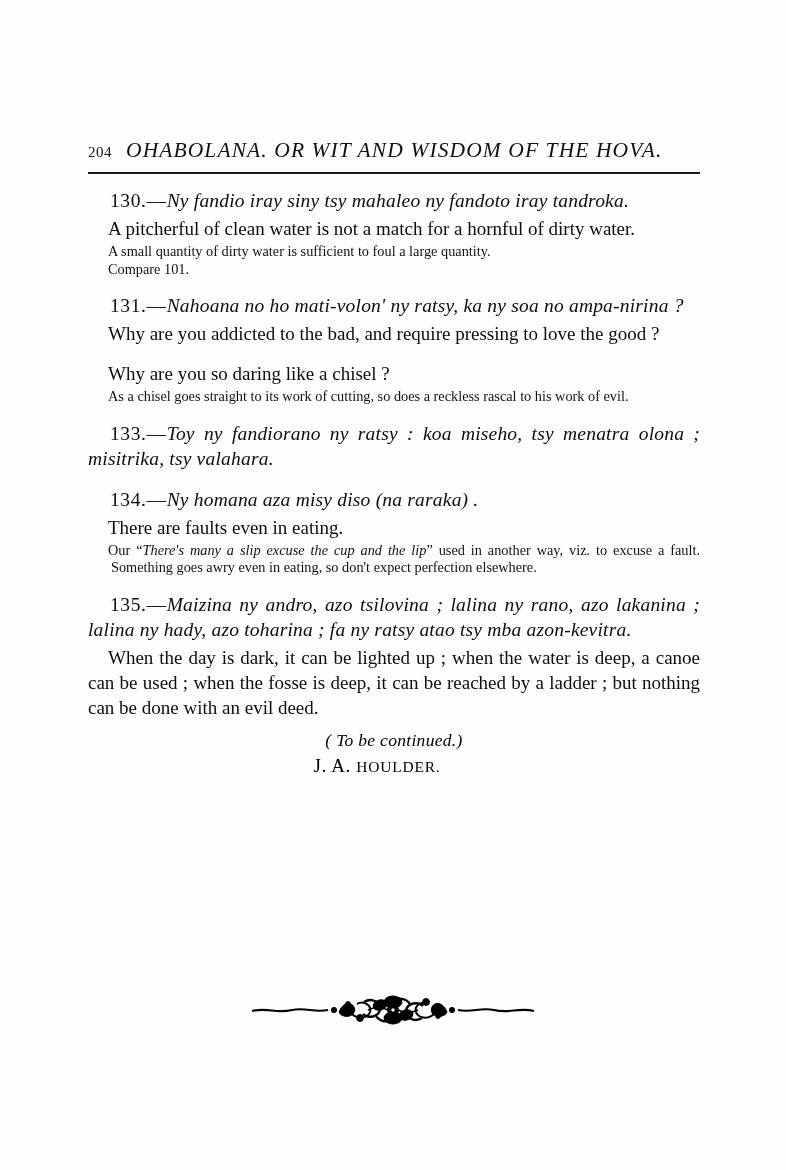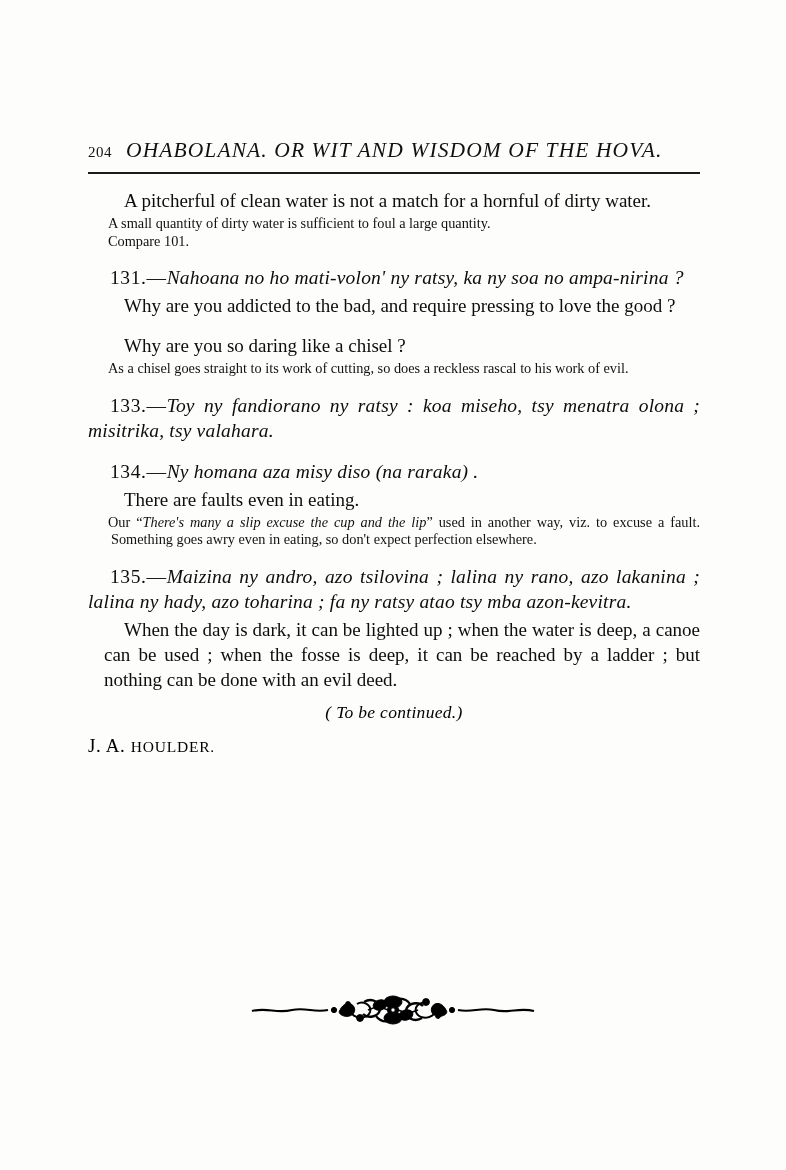--- a/index.html
+++ b/index.html
@@ -81,21 +81,21 @@
     font-style: normal;
     letter-spacing: 0.6px;
   }
 
   
   .translation {
     font-size: 19px;
     line-height: 25px;
     text-align: justify;
     text-indent: 20px;
-    margin: 0 0 2px 16px;
+    margin: 0 0 2px 0;
     color: #0d0d0d;
   }
   .translation.nojust { text-align: left; }
 
   
   .note {
     font-size: 14.3px;
     line-height: 17.5px;
     text-align: justify;
     margin: 1px 0 0 20px;
@@ -109,23 +109,23 @@
 
   
   .continued {
     font-style: italic;
     font-size: 17.5px;
     text-align: center;
     margin-top: 10px;
     letter-spacing: 0.3px;
   }
   .byline {
-    text-align: left;
+    text-align: center;
     font-size: 19px;
-    margin-top: 12px;
+    margin-top: 4px;
     padding-right: 34px;
     letter-spacing: 0.6px;
   }
   .byline .sc {
     font-size: 15.5px;
     letter-spacing: 0.8px;
   }
 
   
   .ornament {
@@ -146,20 +146,21 @@
 
   <div class="running-head">
     <span class="folio">204</span>
     <span class="head-title">OHABOLANA. OR WIT AND WISDOM OF THE HOVA.</span>
   </div>
   <div class="head-rule"></div>
 
   <div class="column">
 
     <div class="entry">
+      <p class="proverb"><span class="num">130.—</span><span>Ny fandio iray siny tsy mahaleo ny fandoto iray tandroka.</span></p>
       <p class="translation">A pitcherful of clean water is not a match for a hornful of dirty  water.</p>
       <div class="note">
         <span class="note-line">A small quantity of dirty water is sufficient to foul a large quantity.</span>
         <span class="note-line">Compare 101.</span>
       </div>
     </div>
 
     <div class="gap-m"></div>
 
     <div class="entry">

